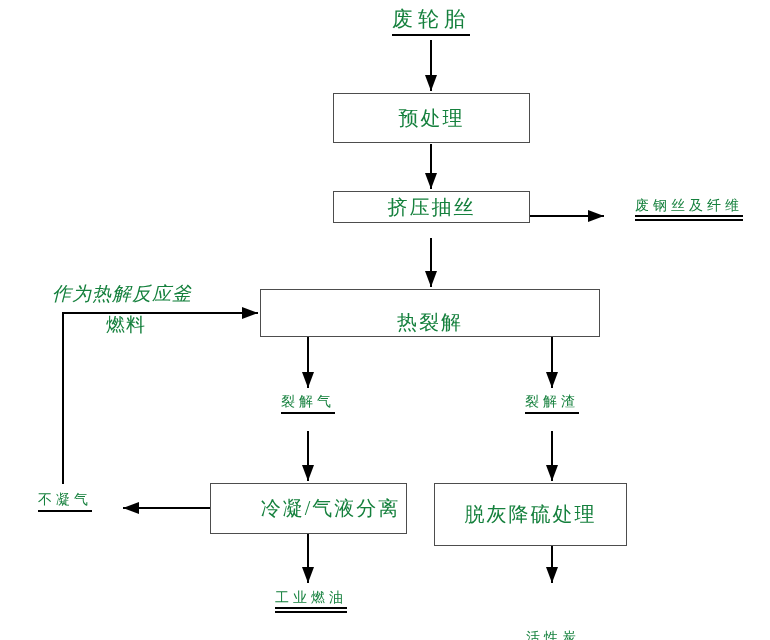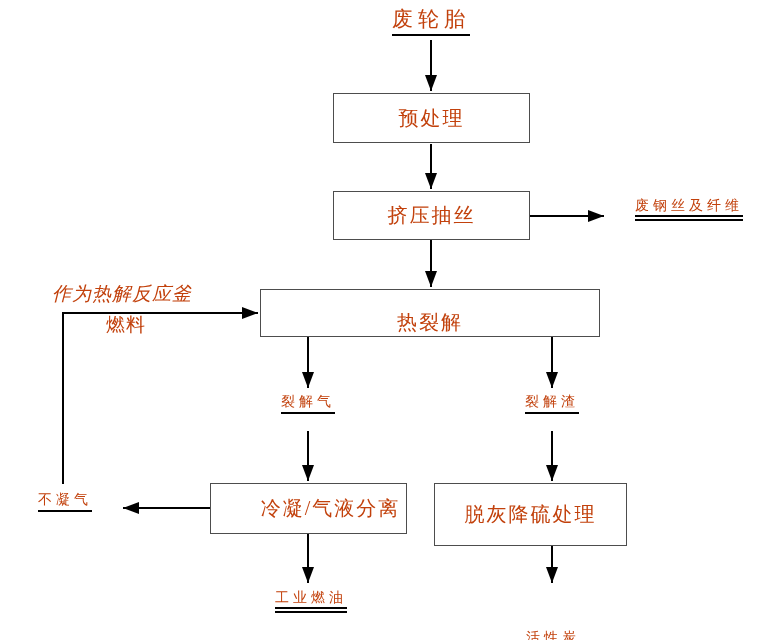--- a/index.html
+++ b/index.html
@@ -6,21 +6,21 @@
     margin: 0;
     padding: 0;
     background: #ffffff;
   }
   .canvas {
     position: relative;
     width: 770px;
     height: 640px;
     background: #ffffff;
     font-family: "Liberation Serif", "DejaVu Serif", serif;
-    color: #c2410c;
+    color: #15803d;
     overflow: hidden;
   }
   .wires {
     position: absolute;
     left: 0; top: 0;
     width: 770px; height: 640px;
   }
   .node-box {
     position: absolute;
     box-sizing: border-box;
@@ -107,21 +107,21 @@
   </div>
 
   <div class="flow-label" style="left:510px; top:590px; width:86px;margin-top:40px;">
     <span class="u-double">活性炭</span>
   </div>
 
   <div class="node-box" style="left:333px; top:93px; width:197px; height:50px;">
     <span>预处理</span>
   </div>
 
-  <div class="node-box" style="left:333px; top:191px; width:197px; height:49px;">
+  <div class="node-box" style="left:333px; top:191px; width:197px; height:32px;">
     <span>挤压抽丝</span>
   </div>
 
   <div class="node-box" style="left:260px; top:289px; width:340px; height:48px;align-items:flex-end;">
     <span>热裂解</span>
   </div>
 
   <div class="node-box" style="left:210px; top:483px; width:197px; height:51px;padding-left:44px;">
     <span>冷凝/气液分离</span>
   </div>

